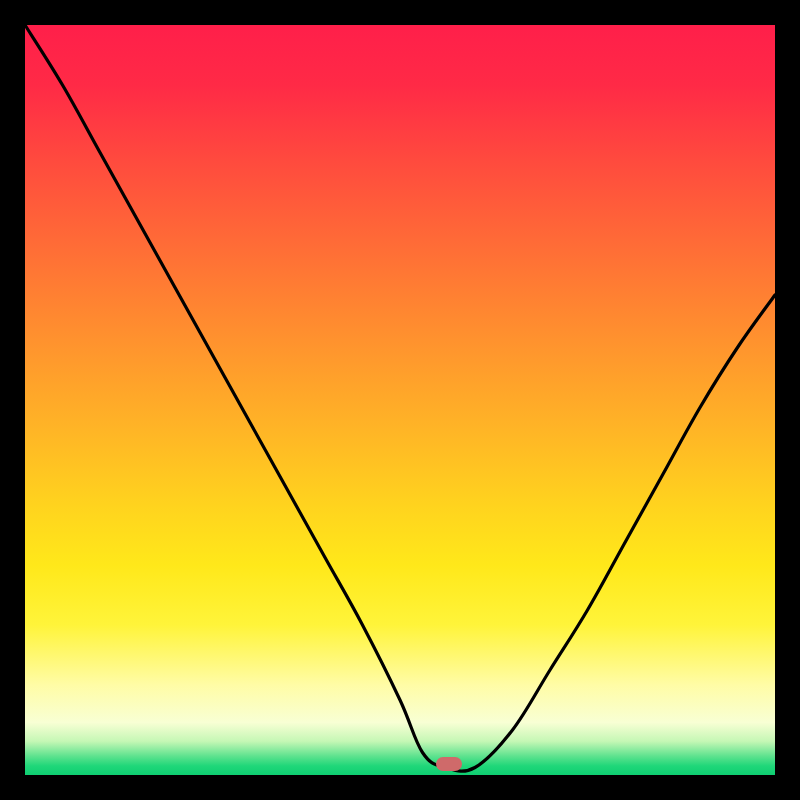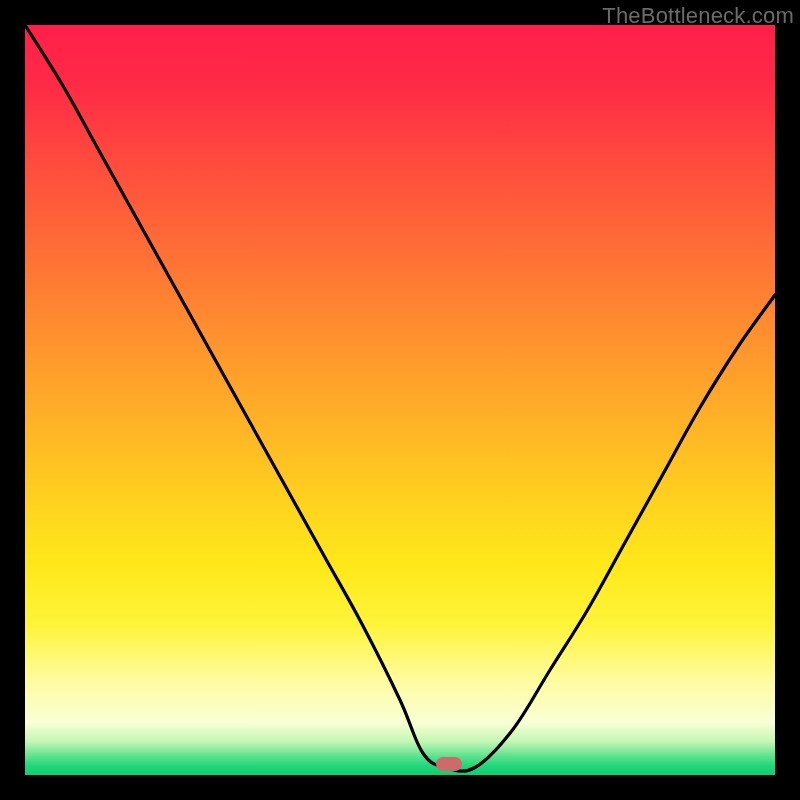--- a/index.html
+++ b/index.html
@@ -74,14 +74,13 @@
 </head>
 <body>
 
 <div class="frame">
   <div class="plot-area">
     <svg class="curve" viewBox="0 0 750 750" preserveAspectRatio="none">
       <path id="curve-path" d="M 0.00 0.00 C 6.75 10.80, 24.00 37.05, 37.50 60.00 C 51.00 82.95, 61.50 103.20, 75.00 127.50 C 88.50 151.80, 99.00 170.70, 112.50 195.00 C 126.00 219.30, 136.50 238.20, 150.00 262.50 C 163.50 286.80, 174.00 305.70, 187.50 330.00 C 201.00 354.30, 211.50 373.20, 225.00 397.50 C 238.50 421.80, 249.00 440.70, 262.50 465.00 C 276.00 489.30, 286.50 508.20, 300.00 532.50 C 313.50 556.80, 324.00 574.35, 337.50 600.00 C 351.00 625.65, 364.20 652.05, 375.00 675.00 C 385.80 697.95, 389.40 715.35, 397.50 727.50 C 405.60 739.65, 410.55 739.80, 420.00 742.50 C 429.45 745.20, 437.85 749.25, 450.00 742.50 C 462.15 735.75, 474.00 722.55, 487.50 705.00 C 501.00 687.45, 511.50 666.60, 525.00 645.00 C 538.50 623.40, 549.00 607.95, 562.50 585.00 C 576.00 562.05, 586.50 541.80, 600.00 517.50 C 613.50 493.20, 624.00 474.30, 637.50 450.00 C 651.00 425.70, 661.50 405.45, 675.00 382.50 C 688.50 359.55, 699.00 342.75, 712.50 322.50 C 726.00 302.25, 743.25 279.45, 750.00 270.00" fill="none" stroke="#000000" stroke-width="3.2" stroke-linecap="round" stroke-linejoin="round"></path>
     </svg>
     <div class="marker" id="marker" style="width: 26px; height: 14px; border-radius: 7px; left: 410.75px; top: 731.75px; background: rgb(207, 106, 106);"></div>
   </div>
-  <div class="watermark">TheBottleneck.com</div>
 </div>
 
 </body></html>

